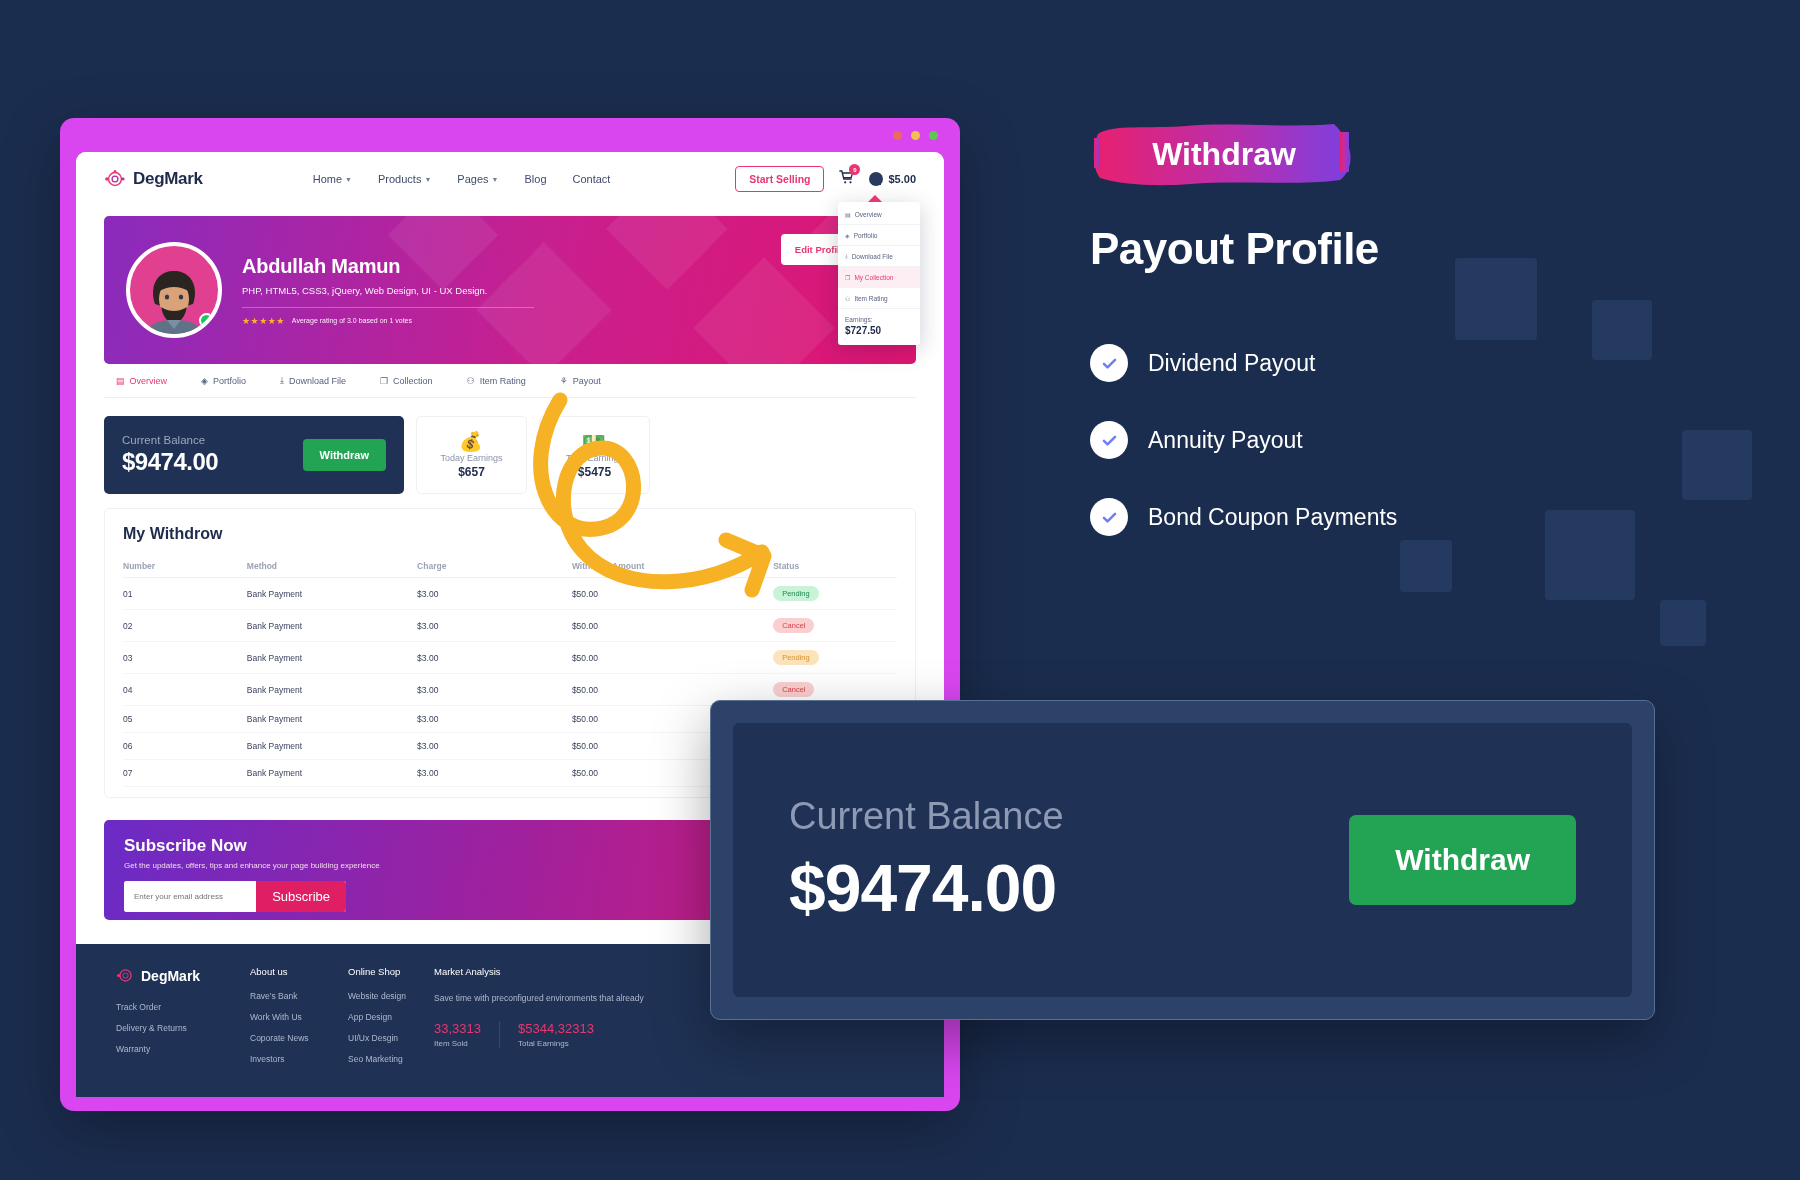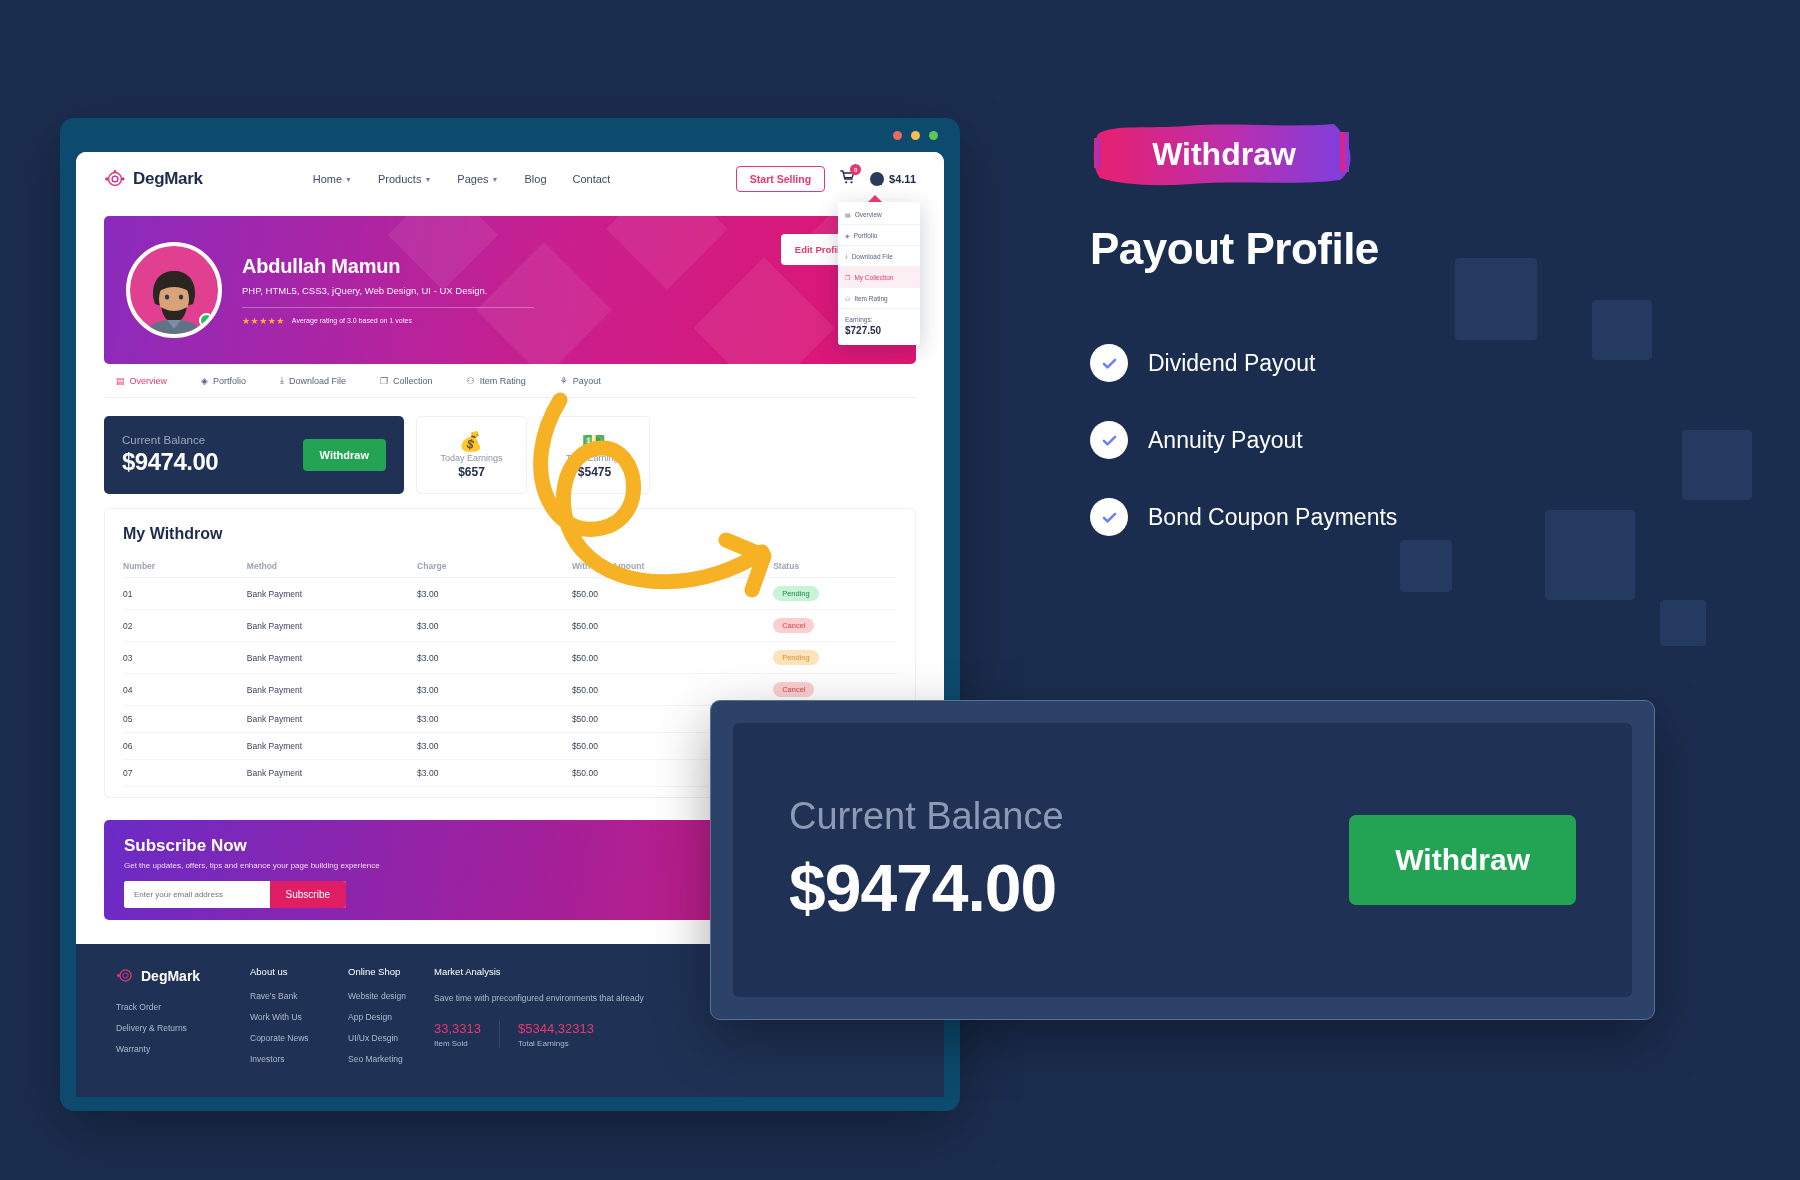--- a/index.html
+++ b/index.html
@@ -10,21 +10,21 @@
     position: relative;
   }
   
   .bg-sq { position: absolute; background: #243a60; border-radius: 4px; }
 
   
   .laptop {
     position: absolute;
     left: 60px; top: 118px;
     width: 900px; height: 993px;
-    background: #0c4a6e;
+    background: #d946ef;
     border-radius: 14px;
     box-shadow: 0 18px 60px rgba(0,0,0,.32);
     padding-left: 6px;
   }
   .laptop-bar {
     height: 34px; width: 100%;
     display: flex; align-items: center; justify-content: flex-end;
     padding-right: 22px; gap: 9px;
   }
   .dot { width: 9px; height: 9px; border-radius: 50%; }
@@ -191,21 +191,21 @@
   }
   .sub-title { font-size: 17px; font-weight: bold; color: #fff; }
   .sub-sub { font-size: 8px; color: #f3d9ea; margin-top: 5px; }
   .sub-form { margin-top: 11px; display: flex; width: 222px; background: #fff; border-radius: 3px; overflow: hidden; }
   .sub-form input {
     flex: 1; border: none; outline: none; font-family: inherit;
     font-size: 8px; padding: 0 10px; color: #475066;
   }
   .sub-btn {
     background: #e01e64; color: #fff; border: none; font-family: inherit;
-    font-size: 10px; padding: 8px 16px; cursor: pointer;
+    font-size: 13px; padding: 8px 16px; cursor: pointer;
   }
   .envelope { position: absolute; right: 30px; bottom: -6px; }
 
   
   .site-footer { margin-top: 24px; background: #1f3255; padding: 22px 40px 0; height: 213px; position: relative; }
   .footer-cols { display: flex; gap: 0; }
   .fcol { }
   .fcol.brandcol { width: 134px; }
   .fcol.c1 { width: 98px; } .fcol.c2 { width: 86px; } .fcol.c3 { width: 240px; }
   .fbrand { display: flex; align-items: center; gap: 6px; margin-bottom: 17px; }
@@ -307,21 +307,21 @@
           <svg width="17" height="16" viewBox="0 0 24 24">
             <path d="M2 3h3l3 12h11" fill="none" stroke="#1f2b4d" stroke-width="2" stroke-linecap="round"></path>
             <path d="M6 6h15l-2 7H8" fill="none" stroke="#1f2b4d" stroke-width="2" stroke-linejoin="round"></path>
             <circle cx="10" cy="20" r="1.6" fill="#1f2b4d"></circle>
               <circle cx="18" cy="20" r="1.6" fill="#1f2b4d"></circle>
           </svg>
           <span class="cart-badge">0</span>
         </div>
         <div class="user-balance">
           <span class="avatar-mini"></span>
-          <span class="balance-txt">$4.11</span>
+          <span class="balance-txt">$5.00</span>
         </div>
       </div>
 
       <div class="user-dd">
         <span class="dd-arrow"></span>
         <div class="dd-item">
           <span class="dd-ic">▤</span>
           <span>Overview</span>
         </div>
         <div class="dd-item">

